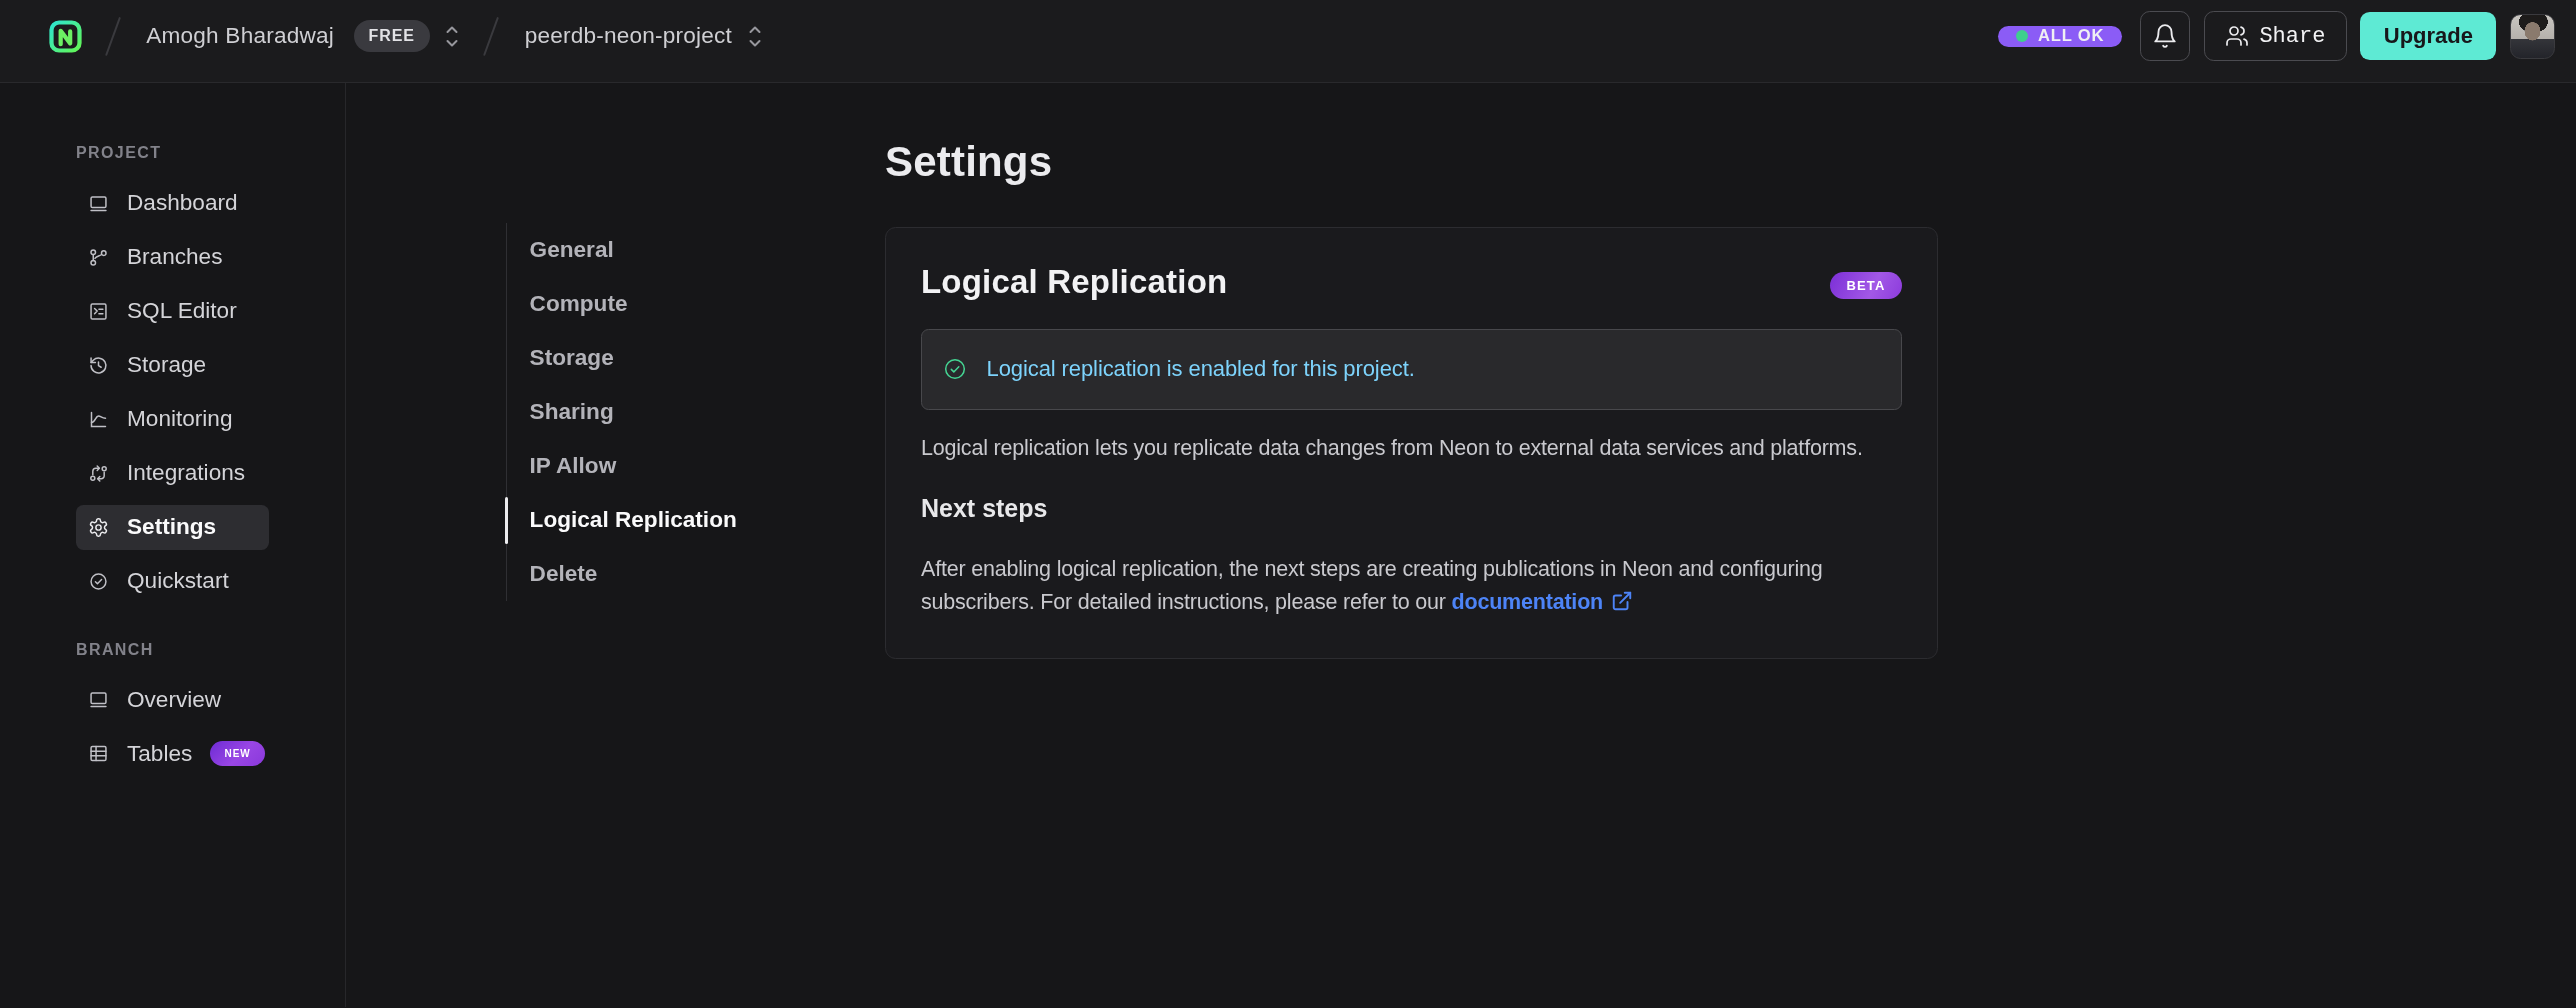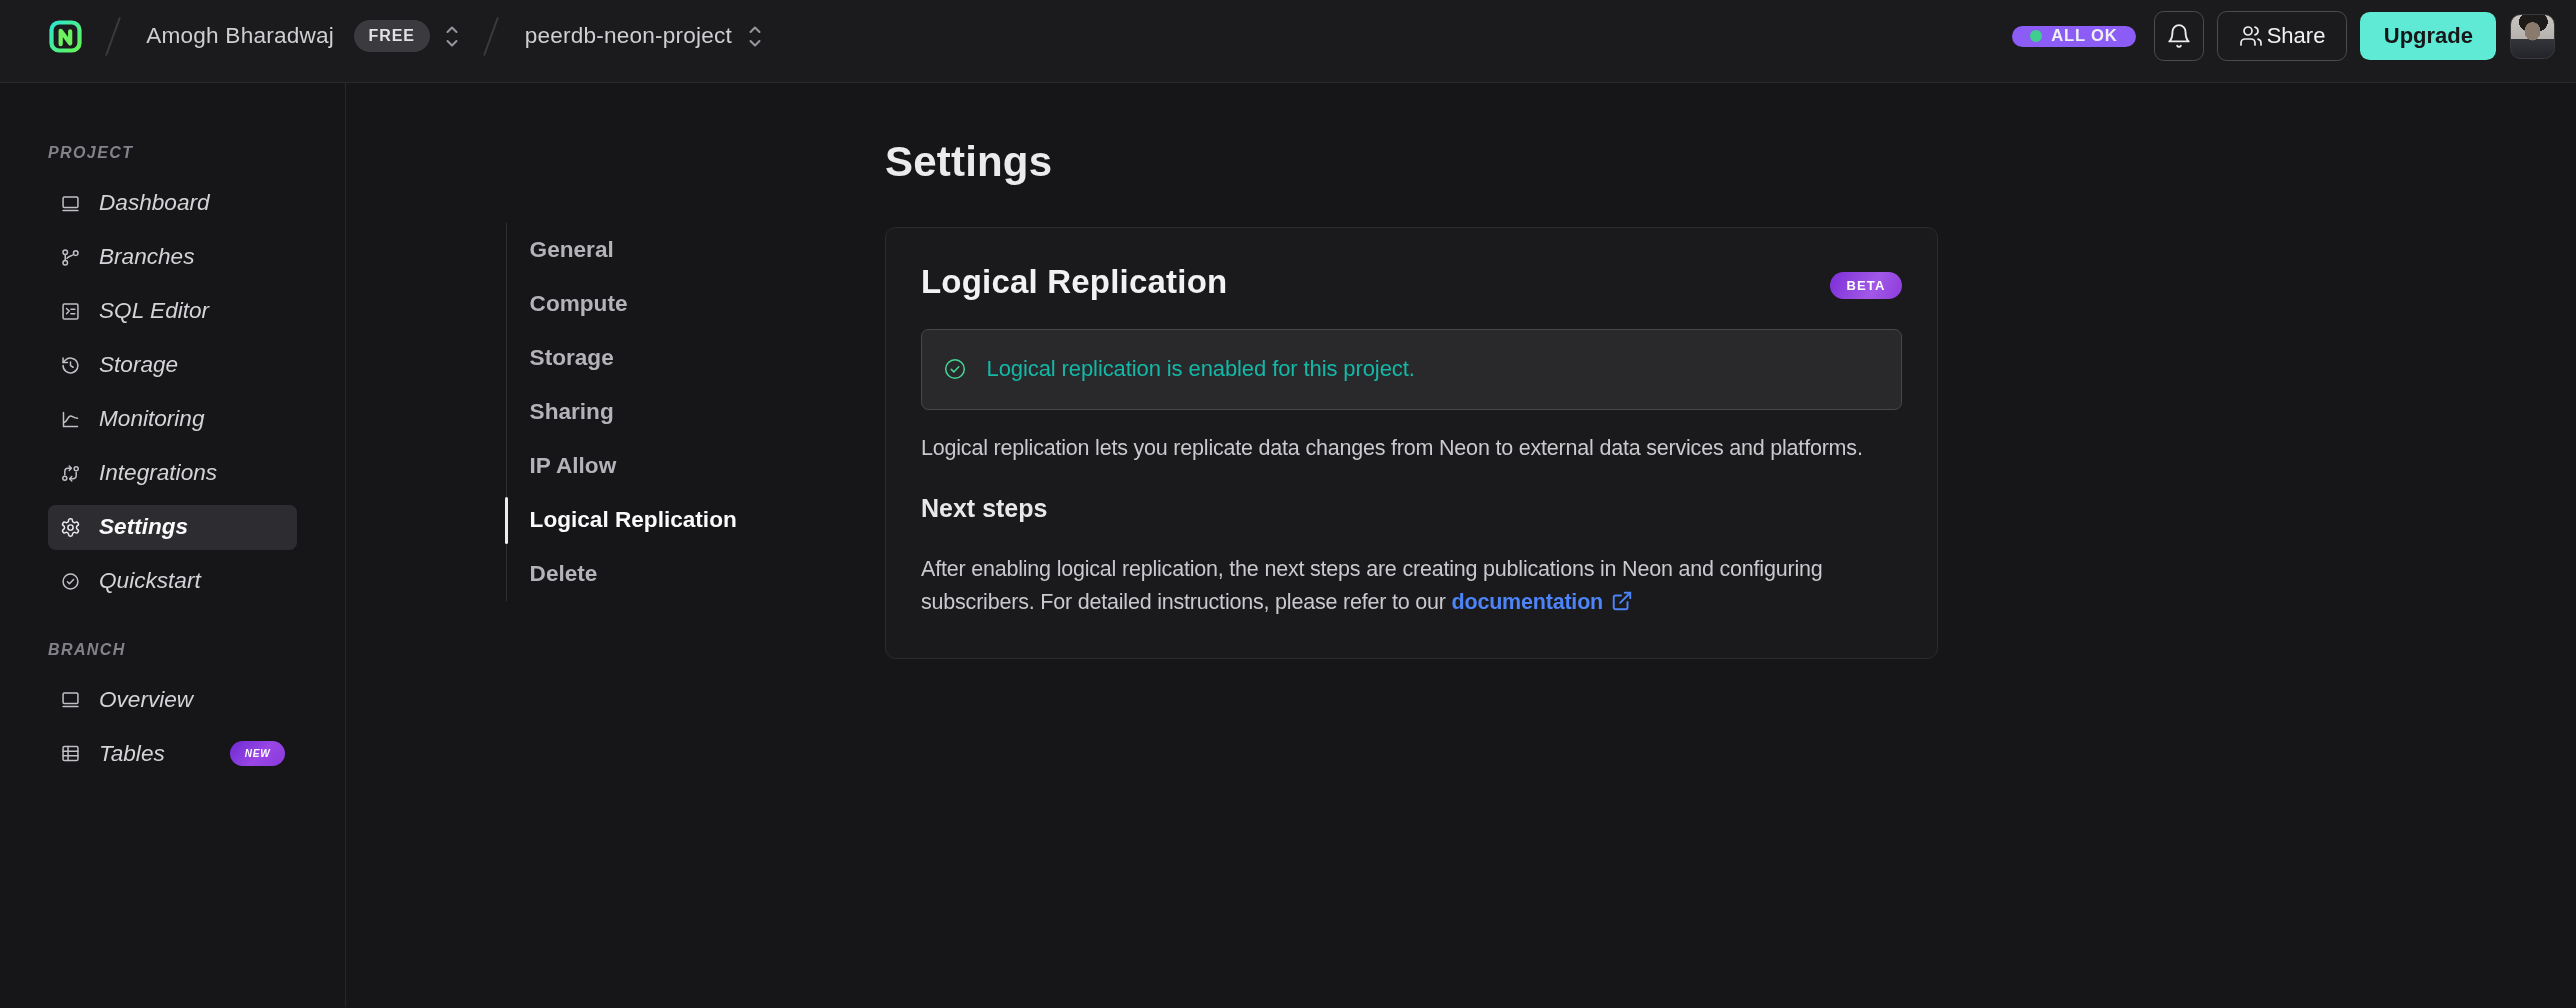--- a/index.html
+++ b/index.html
@@ -43,45 +43,44 @@
   }
   .status-dot { width:12px; height:12px; border-radius:50%; background:#3fce8e; }
   .status-text { font-size:16.6px; font-weight:700; letter-spacing:0.8px; color:#f0f0f3; }
   .icon-btn {
     width:50px; height:50px; border:1.5px solid #4b4b50; border-radius:9.8px;
     background:transparent; display:flex; align-items:center; justify-content:center;
     cursor:pointer;
   }
   .share-btn {
     height:50px; border:1.5px solid #4b4b50; border-radius:9.8px;
-    display:flex; align-items:center; gap:4px; padding:0 20.4px;
-    font-size:22px; color:#f2f2f4; cursor:pointer; background:transparent;
+    display:flex; align-items:center; gap:10px; padding:0 20.4px;
+    font-size:22px; color:#f2f2f4; cursor:pointer; background:transparent;font-family:Liberation Mono, monospace;
   }
   .upgrade-btn {
     height:48px; border:none; border-radius:9.8px; background:#5eead4;
     color:#17171a; font-size:22px; font-weight:600; padding:0 23.4px;
     cursor:pointer; font-family:"Liberation Sans", sans-serif;
   }
   .avatar {
     width:45px; height:45px; border-radius:10.6px; cursor:pointer;
     background:
       radial-gradient(19.6px 22.6px at 50% 38%, #8a7a6d 0 40%, transparent 41%),
       radial-gradient(26px 19.6px at 52% 16%, #1d1b1a 0 55%, transparent 56%),
       linear-gradient(180deg, #c9c6c1 0%, #b5b1ac 55%, #34353a 56%, #23242a 100%);
     border:0.8px solid #3a3a3e;
   }
 
   
   .shell { display:flex; height:924px; }
 
   
   .sidebar {
-    width:346px; border-right:1.5px solid #27272a; padding:0 48px;
+    width:346px; border-right:1.5px solid #27272a; padding:0 76px;
     flex-shrink:0;
-    font-style:italic;
   }
   .side-label {
     font-size:16px; font-weight:700; letter-spacing:1.4px; color:#82828a;
     line-height:19.6px;
   }
   .side-label.project { margin-top:60px; }
   .side-label.branch { margin-top:36px; }
   .side-list { list-style:none; margin-top:18px; }
   .side-item {
     height:45px; margin-bottom:9px; display:flex; align-items:center;
@@ -130,21 +129,21 @@
     display:flex; align-items:center; border-radius:14.3px;
     color:#fff; font-size:13px; font-weight:700; letter-spacing:1.1px;
     background:linear-gradient(115deg,#7c2fd7 0%, #a258e6 60%, #8c3bdc 100%);
   }
   .alert {
     margin-top:26px; background:#29292c; border:1.5px solid #48484c;
     border-radius:7.5px; display:flex; align-items:center; gap:19.6px;
     padding:26.4px 21px;
   }
   .alert .ok-ic { width:24px; height:24px; color:#45d694; flex-shrink:0; }
-  .alert-text { font-size:22px; color:#14b8a6; letter-spacing:-0.1px; }
+  .alert-text { font-size:22px; color:#7dd3fc; letter-spacing:-0.1px; }
   .para {
     margin-top:22.6px; font-size:21.5px; line-height:33px; color:#c9c9ce;
     letter-spacing:-0.2px; max-width:985px;
   }
   .subhead { margin-top:27px; font-size:25px; line-height:32px; font-weight:600; color:#e8e8ea; }
   .para2 { margin-top:29px; }
   .doc-link {
     color:#4d84f7; font-weight:600; text-decoration:none; cursor:pointer;
     white-space:nowrap;
   }

